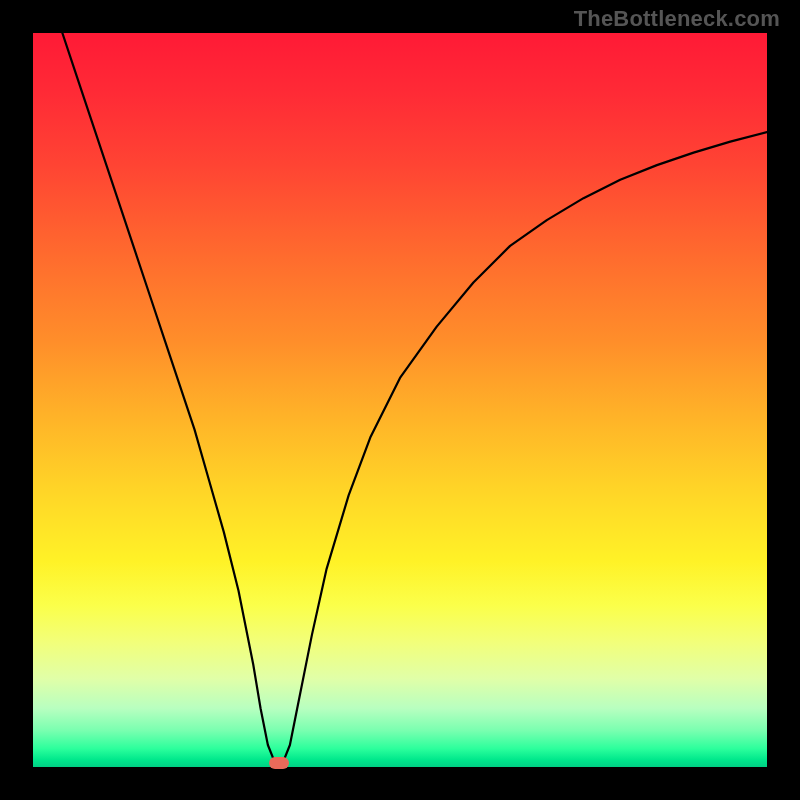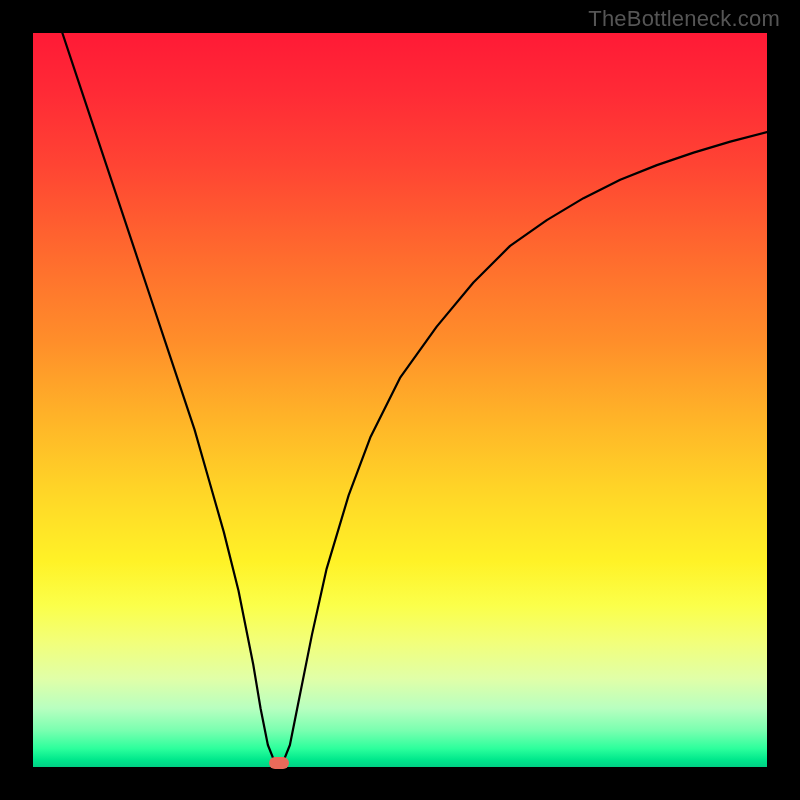--- a/index.html
+++ b/index.html
@@ -10,21 +10,21 @@
     position: relative;
     overflow: hidden;
     font-family: Arial, Helvetica, sans-serif;
   }
   .watermark {
     position: absolute;
     top: 6px;
     right: 20px;
     color: #555;
     font-size: 22px;
-    font-weight: 400;
+    font-weight: 700;
     z-index: 5;
     letter-spacing: 0.2px;
   }
   .plot-area {
     position: absolute;
     left: 33px;
     top: 33px;
     width: 734px;
     height: 734px;
   }

